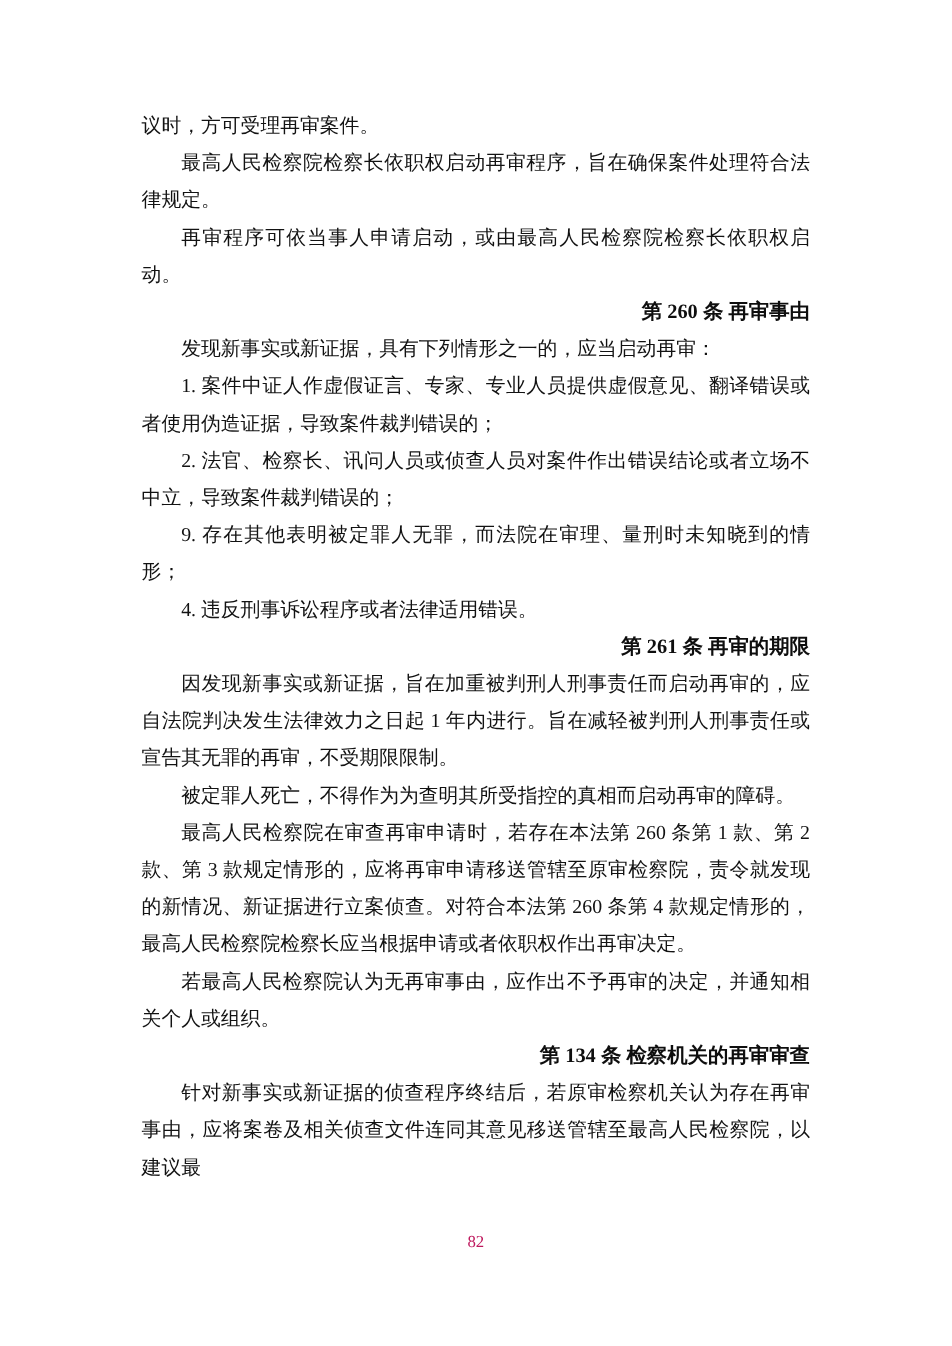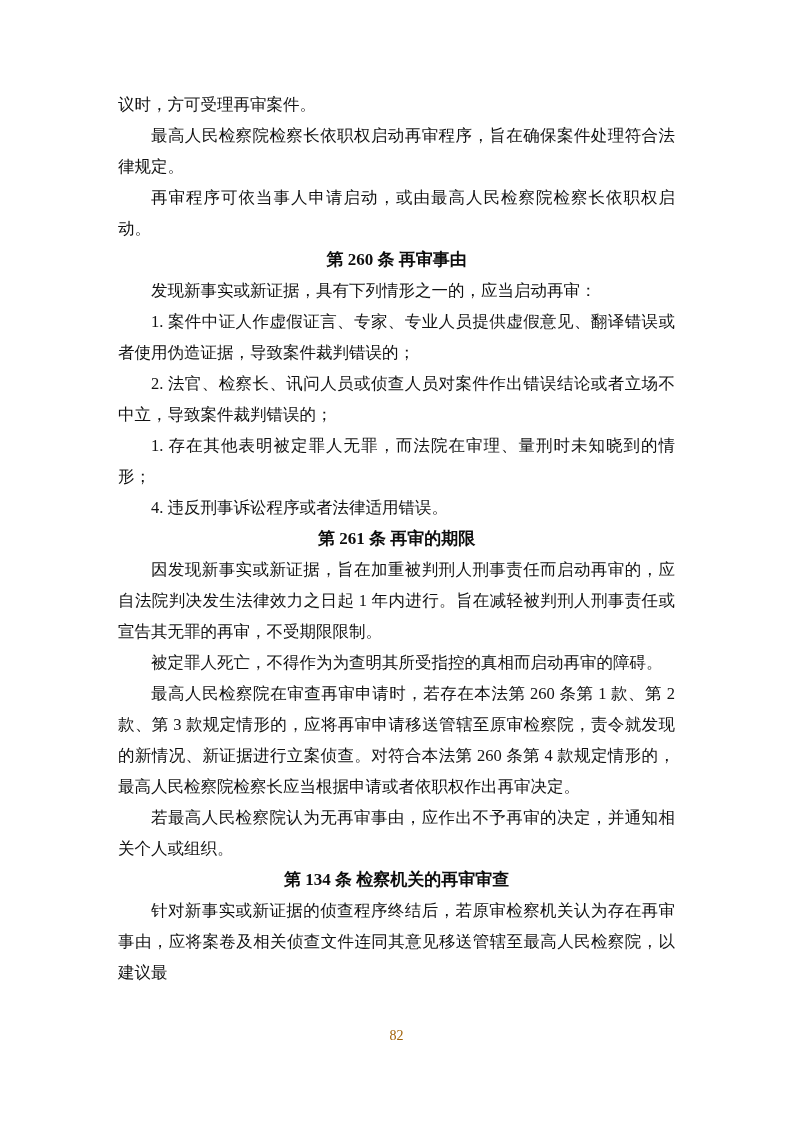--- a/index.html
+++ b/index.html
@@ -32,50 +32,50 @@
     text-indent: 2em;
   }
   .para.cont {
     text-indent: 0;
   }
   .heading {
     margin: 0;
     padding: 0;
     font-size: 17px;
     font-weight: bold;
-    text-align: center;
+    text-align: right;
     text-indent: 0;
     line-height: 31px;
     font-family: "Liberation Serif", serif;
     color: #0e0e0e;
   }
   .page-footer {
     position: absolute;
     left: 0;
     right: 0;
     top: 1028px;
     text-align: center;
     font-family: "Liberation Serif", serif;
     font-size: 14px;
-    color: #a16207;
+    color: #be185d;
   }
 </style>
 </head>
 <body>
 
 <div class="page">
   <div class="text-block">
     <p class="para cont">议时，方可受理再审案件。</p>
     <p class="para">最高人民检察院检察长依职权启动再审程序，旨在确保案件处理符合法律规定。</p>
     <p class="para">再审程序可依当事人申请启动，或由最高人民检察院检察长依职权启动。</p>
     <h2 class="heading">第 260 条  再审事由</h2>
     <p class="para">发现新事实或新证据，具有下列情形之一的，应当启动再审：</p>
     <p class="para">1. 案件中证人作虚假证言、专家、专业人员提供虚假意见、翻译错误或者使用伪造证据，导致案件裁判错误的；</p>
     <p class="para">2. 法官、检察长、讯问人员或侦查人员对案件作出错误结论或者立场不中立，导致案件裁判错误的；</p>
-    <p class="para">1. 存在其他表明被定罪人无罪，而法院在审理、量刑时未知晓到的情形；</p>
+    <p class="para">9. 存在其他表明被定罪人无罪，而法院在审理、量刑时未知晓到的情形；</p>
     <p class="para">4. 违反刑事诉讼程序或者法律适用错误。</p>
     <h2 class="heading">第 261 条  再审的期限</h2>
     <p class="para">因发现新事实或新证据，旨在加重被判刑人刑事责任而启动再审的，应自法院判决发生法律效力之日起 1 年内进行。旨在减轻被判刑人刑事责任或宣告其无罪的再审，不受期限限制。</p>
     <p class="para">被定罪人死亡，不得作为为查明其所受指控的真相而启动再审的障碍。</p>
     <p class="para">最高人民检察院在审查再审申请时，若存在本法第 260 条第 1 款、第 2 款、第 3 款规定情形的，应将再审申请移送管辖至原审检察院，责令就发现的新情况、新证据进行立案侦查。对符合本法第 260 条第 4 款规定情形的，最高人民检察院检察长应当根据申请或者依职权作出再审决定。</p>
     <p class="para">若最高人民检察院认为无再审事由，应作出不予再审的决定，并通知相关个人或组织。</p>
     <h2 class="heading">第 134 条  检察机关的再审审查</h2>
     <p class="para">针对新事实或新证据的侦查程序终结后，若原审检察机关认为存在再审事由，应将案卷及相关侦查文件连同其意见移送管辖至最高人民检察院，以建议最</p>
   </div>
   <div class="page-footer">82</div>

